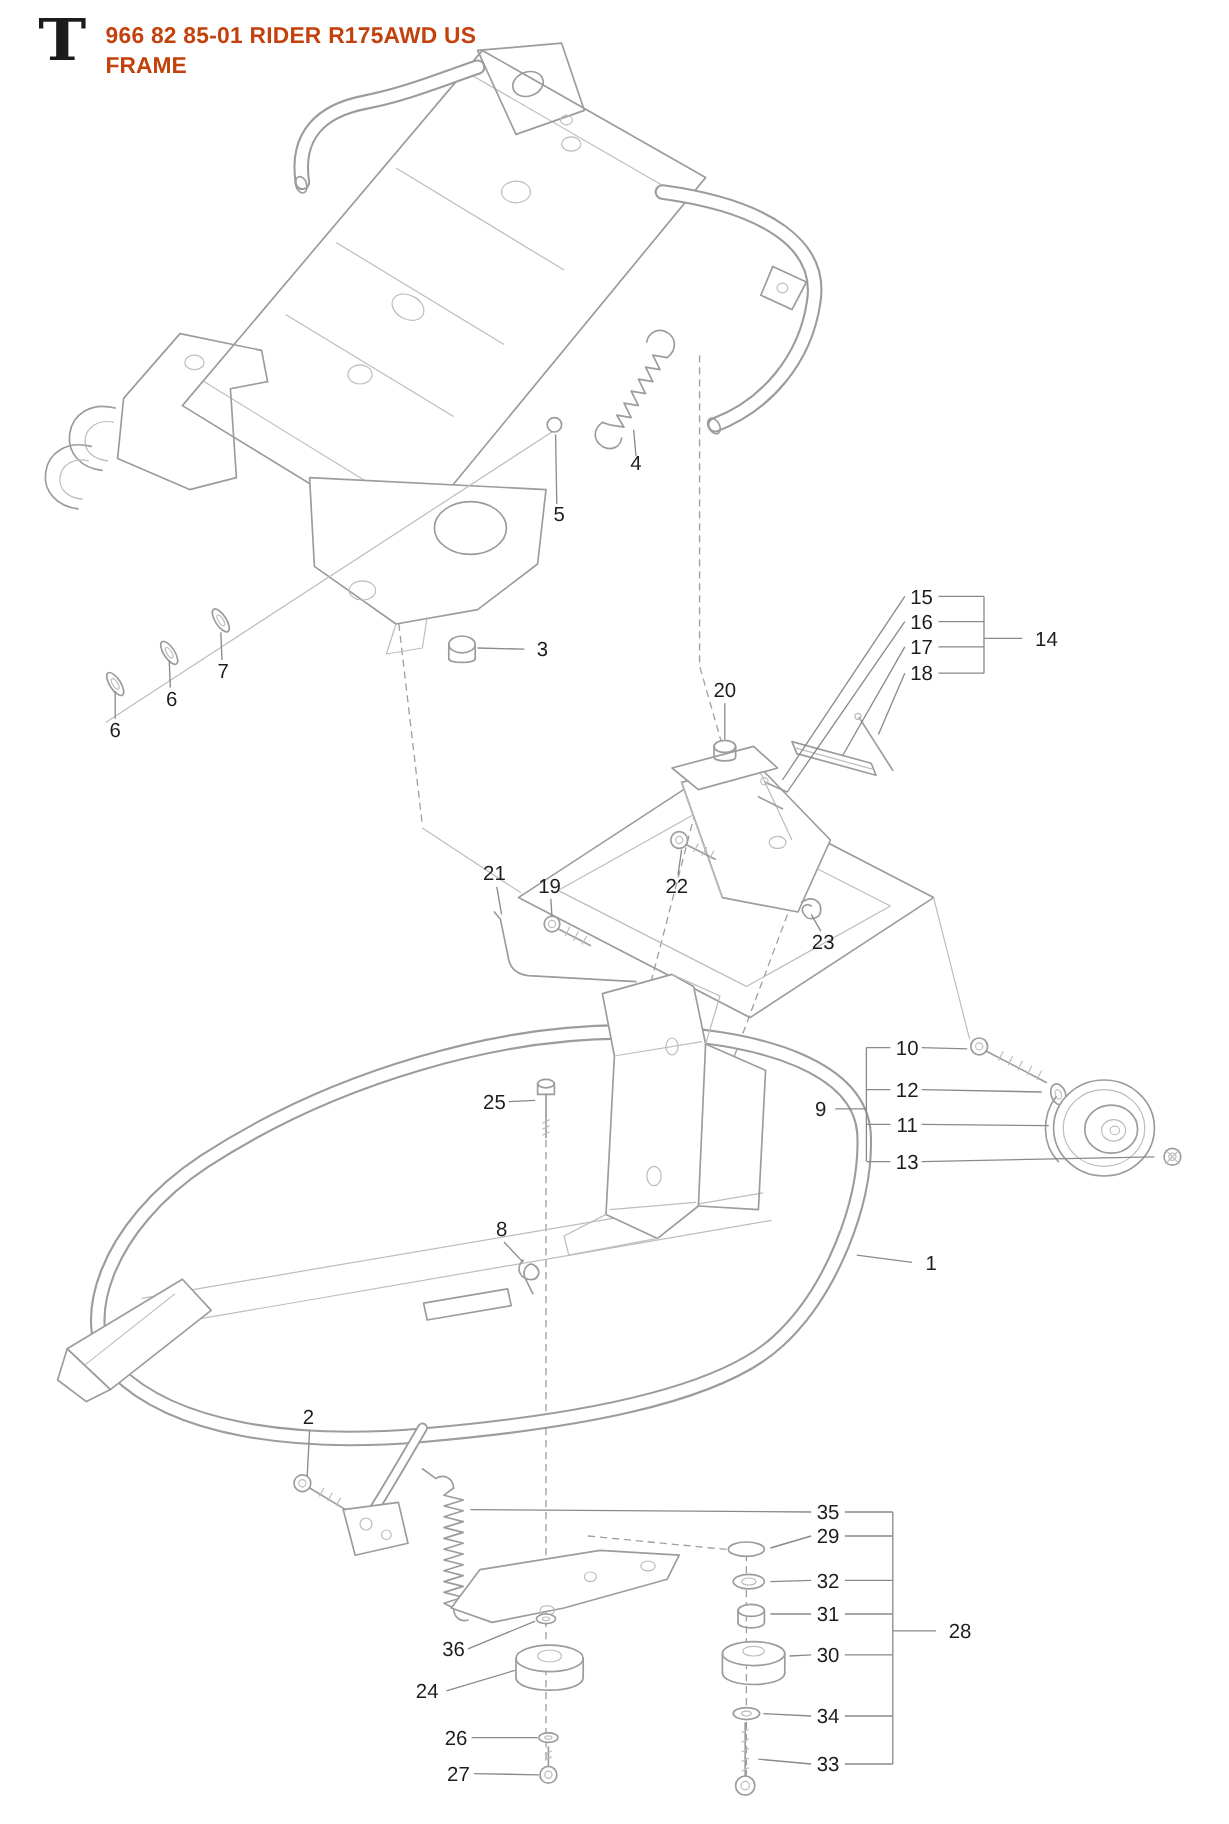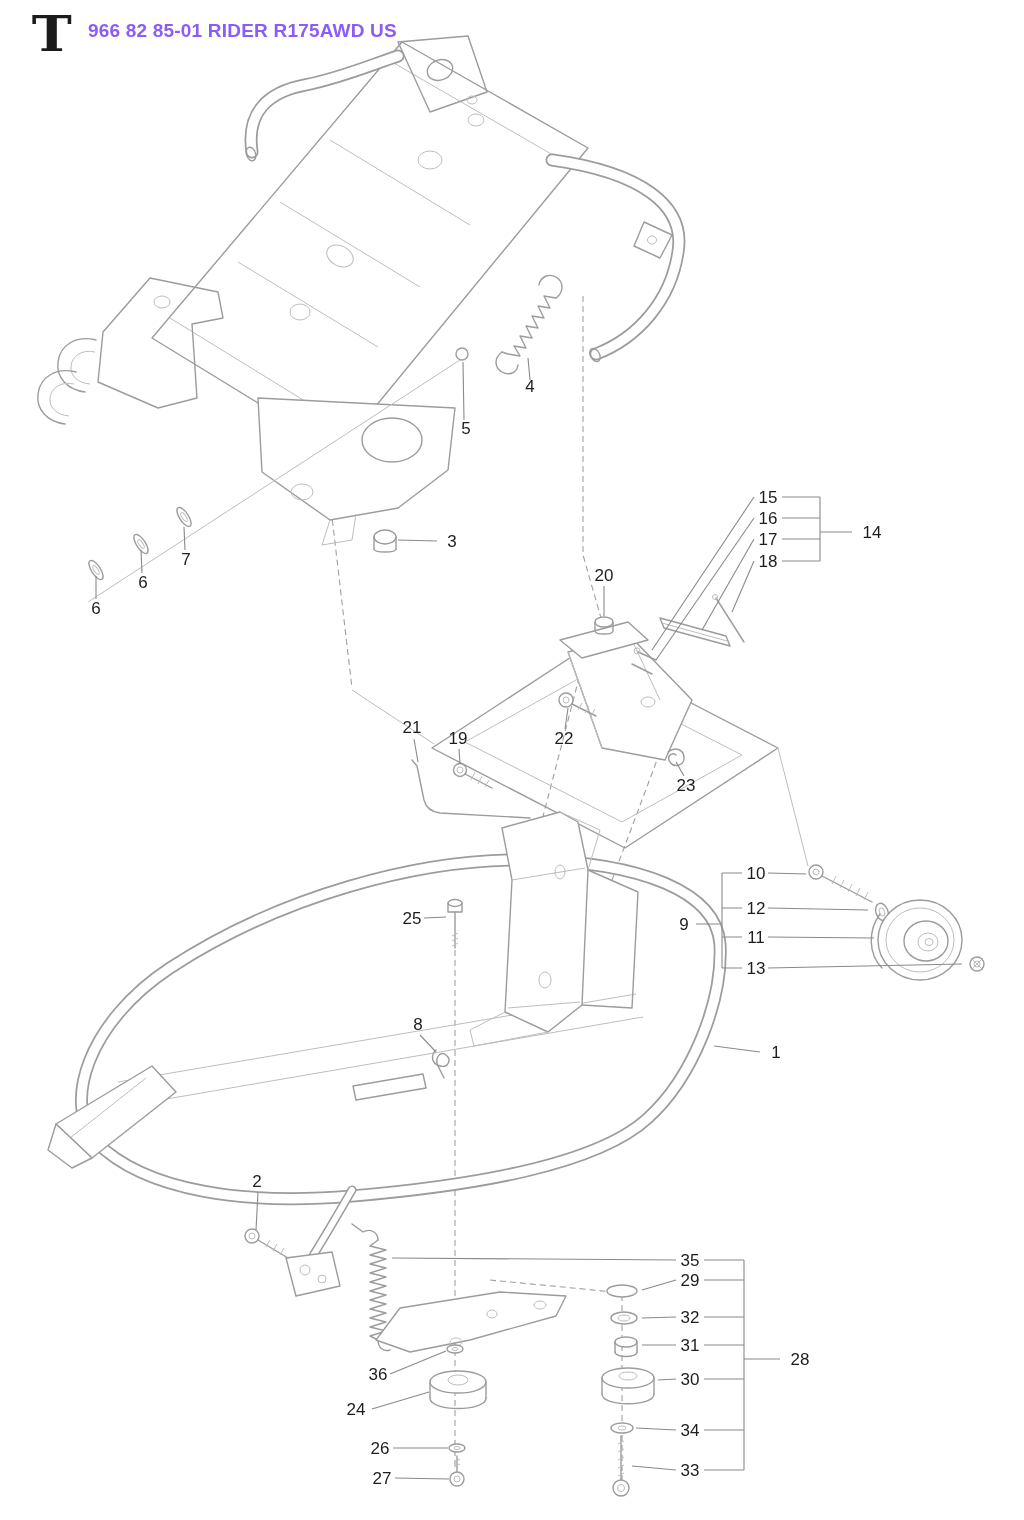--- a/index.html
+++ b/index.html
@@ -1,20 +1,20 @@
 <!DOCTYPE html>
 <html><head>
 <meta charset="utf-8">
 <style>
   html,body{margin:0;padding:0;background:#ffffff;}
   .page{position:relative;width:1024px;height:1520px;background:#ffffff;overflow:hidden;
         font-family:"Liberation Sans",sans-serif;}
   .logo{position:absolute;left:34px;top:10px;font-family:"DejaVu Serif",serif;
         font-weight:bold;font-size:48px;line-height:1;color:#1b1b1b;transform:scaleX(1.12);}
-  .hdr{position:absolute;left:88px;top:20px;color:#8b5cf6;}
+  .hdr{position:absolute;left:88px;top:20px;color:#c2410c;}
   .hdr .t1{font-size:19px;font-weight:bold;letter-spacing:.2px;}
   .hdr .t2{font-size:19px;font-weight:bold;margin-top:3px;}
   svg{position:absolute;left:0;top:0;}
   .ln{stroke:#9c9c9c;fill:none;stroke-width:1.4;stroke-linejoin:round;stroke-linecap:round;}
   .ln2{stroke:#bdbdbd;fill:none;stroke-width:1;stroke-linejoin:round;}
   .fw{fill:#ffffff;}
   .tubo{stroke:#9c9c9c;stroke-width:13;fill:none;stroke-linecap:round;stroke-linejoin:round;}
   .tubi{stroke:#ffffff;stroke-width:9.5;fill:none;stroke-linecap:round;stroke-linejoin:round;}
   .tubo2{stroke:#9c9c9c;stroke-width:9;fill:none;stroke-linecap:round;}
   .tubi2{stroke:#ffffff;stroke-width:6;fill:none;stroke-linecap:round;}
@@ -23,20 +23,21 @@
   .callout{font:17px "Liberation Sans",sans-serif;fill:#1d1d1d;text-anchor:middle;}
 </style>
 </head>
 <body>
 
 <div class="page">
 
   <div class="logo">T</div>
   <div class="hdr">
     <div class="t1">966 82 85-01 RIDER R175AWD US</div>
+    <div class="t2">FRAME</div>
   </div>
 
   <svg width="1024" height="1520" viewBox="0 0 1024 1520">
 
     <g class="dash">
       <path d="M 583,296 L 583,555 L 601,618"></path>
       <path d="M 330,500 L 352,688"></path>
       <path d="M 540,828 L 585,655"></path>
       <path d="M 612,880 L 678,704"></path>
       <path d="M 455,950 L 455,1470"></path>

